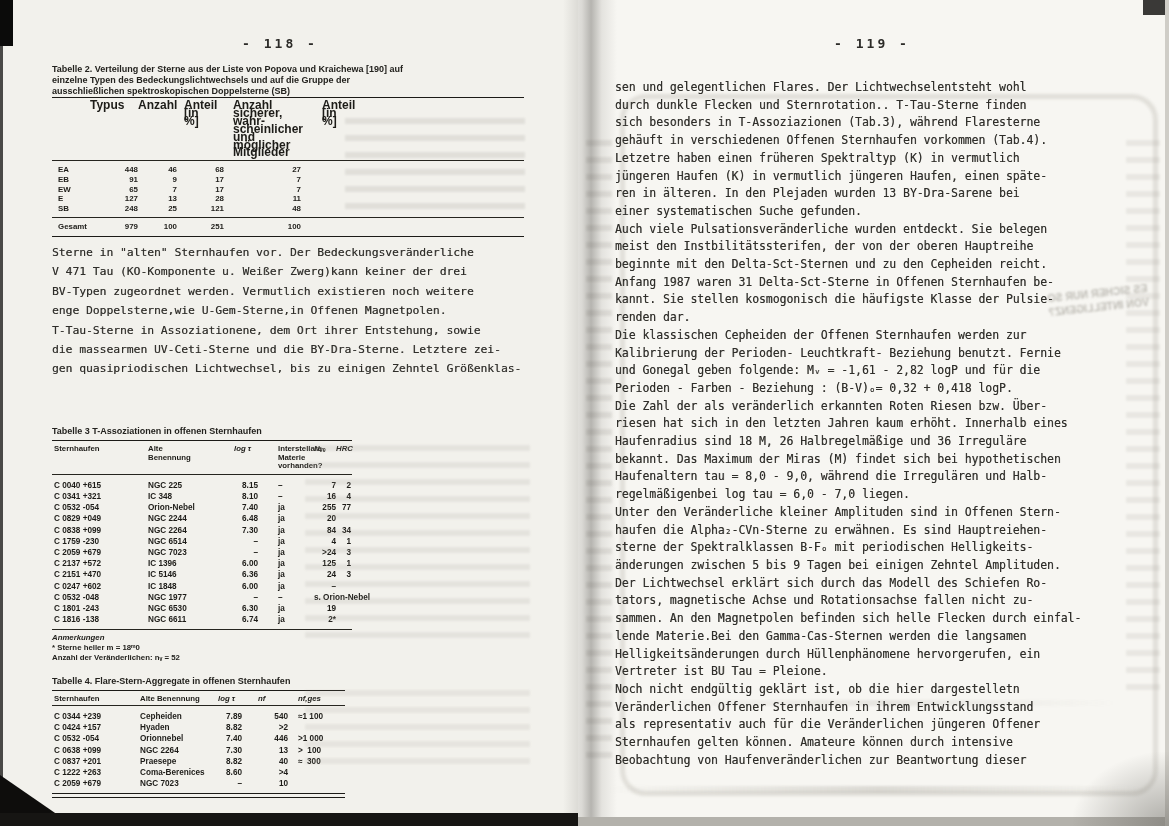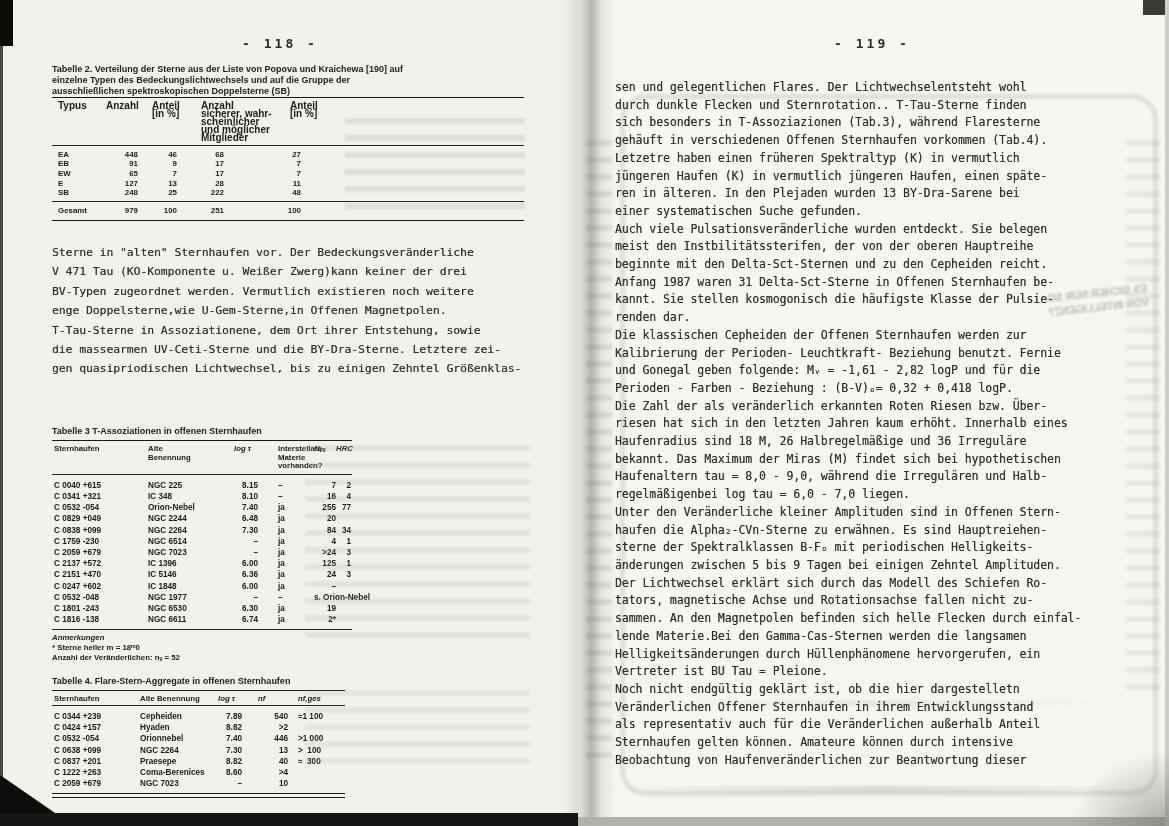--- a/index.html
+++ b/index.html
@@ -46,21 +46,21 @@
   .t3{left:52px;top:440px;width:300px;}
   .t4{left:52px;top:690px;width:293px;}
   .rule{border-top:1px solid #26251f;height:0;}
   .rule.thick{border-top:1.7px solid #1c1b17;}
   .rule.double{border-top:1px solid #1c1b17;border-bottom:1px solid #1c1b17;height:2.5px;}
   .row{display:grid;}
   .cell{white-space:pre-line;}
   .t2 .row{grid-template-columns:50px 42px 55px 85px 45px;}
   .t2 .cell{font-size:7.9px;line-height:9.7px;font-weight:700;}
   .t2 .head{padding:4px 0 3px 0;}
-  .t2 .head .cell{font-size:10px;line-height:7.9px;}
+  .t2 .head .cell{font-size:12px;line-height:7.9px;margin-left:32px;}
   .t2 .body-rows .row,.t2 .total-rows .row{padding:0;}
   .t2 .body-rows{padding:4px 0 3px 0;}
   .t2 .total-rows{padding:4px 0 4px 0;}
   .t2 .row > div:nth-of-type(1){padding-left:6px;}
   .t2 .row > div:nth-of-type(2){text-align:right;padding-right:6px;}
   .t2 .row > div:nth-of-type(3){text-align:right;padding-right:22px;}
   .t2 .row > div:nth-of-type(4){text-align:right;padding-right:60px;}
   .t2 .row > div:nth-of-type(5){text-align:right;padding-right:28px;}
   .t2 .head > div{text-align:left !important;}
   .t2 .head > div:nth-of-type(2){padding:0 0 0 4px;}
@@ -171,21 +171,21 @@
             <div class="cell">127</div>
             <div class="cell">13</div>
             <div class="cell">28</div>
             <div class="cell">11</div>
           </div>
 
           <div class="row">
             <div class="cell">SB</div>
             <div class="cell">248</div>
             <div class="cell">25</div>
-            <div class="cell">222</div>
+            <div class="cell">121</div>
             <div class="cell">48</div>
           </div>
         </div>
       <div class="rule"></div>
       <div class="total-rows">
 
           <div class="row">
             <div class="cell">Gesamt</div>
             <div class="cell">979</div>
             <div class="cell">100</div>
@@ -476,21 +476,21 @@
         <div class="tline">sterne der Spektralklassen B-Fₒ mit periodischen Helligkeits-</div>
         <div class="tline">änderungen zwischen 5 bis 9 Tagen bei einigen Zehntel Amplituden.</div>
         <div class="tline">Der Lichtwechsel erklärt sich durch das Modell des Schiefen Ro-</div>
         <div class="tline">tators, magnetische Achse und Rotationsachse fallen nicht zu-</div>
         <div class="tline">sammen. An den Magnetpolen befinden sich helle Flecken durch einfal-</div>
         <div class="tline">lende Materie.Bei den Gamma-Cas-Sternen werden die langsamen</div>
         <div class="tline">Helligkeitsänderungen durch Hüllenphänomene hervorgerufen, ein</div>
         <div class="tline">Vertreter ist BU Tau = Pleione.</div>
         <div class="tline">Noch nicht endgültig geklärt ist, ob die hier dargestelletn</div>
         <div class="tline">Veränderlichen Offener Sternhaufen in ihrem Entwicklungsstand</div>
-        <div class="tline">als representativ auch für die Veränderlichen außerhalb Anteil</div>
+        <div class="tline">als representativ auch für die Veränderlichen jüngeren Offener</div>
         <div class="tline">Sternhaufen gelten können. Amateure können durch intensive</div>
         <div class="tline">Beobachtung von Haufenveränderlichen zur Beantwortung dieser</div>
       </div>
   </div>
 
   <div class="gutter"></div>
   <div class="edge-left"></div>
   <div class="corner-tl"></div>
   <div class="corner-bl"></div>
   <div class="strip-bottom-left"></div>

